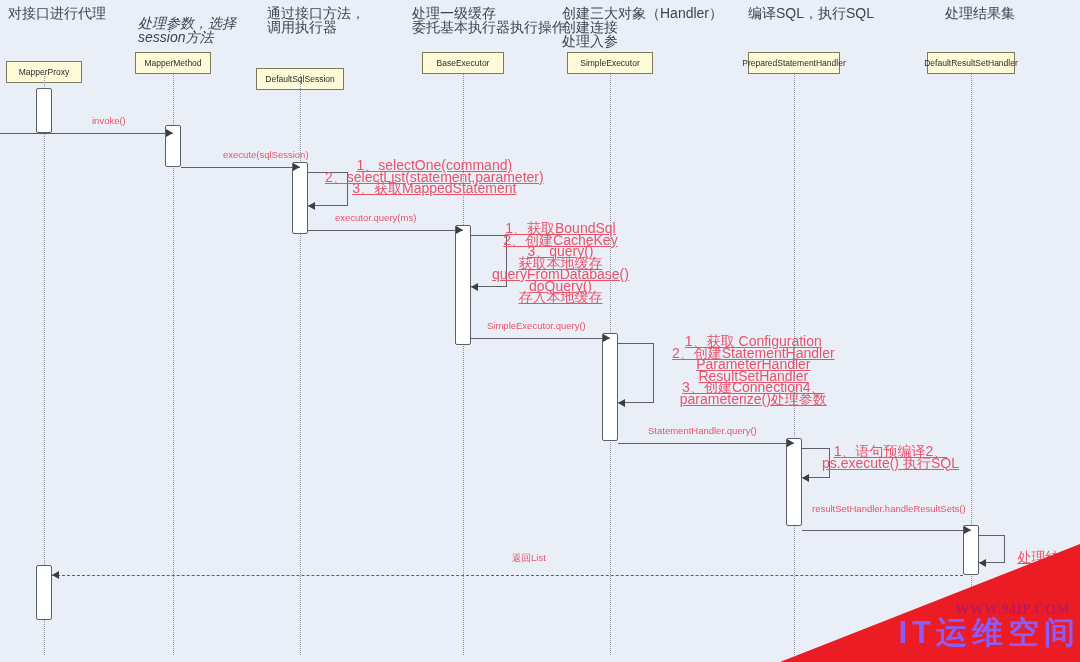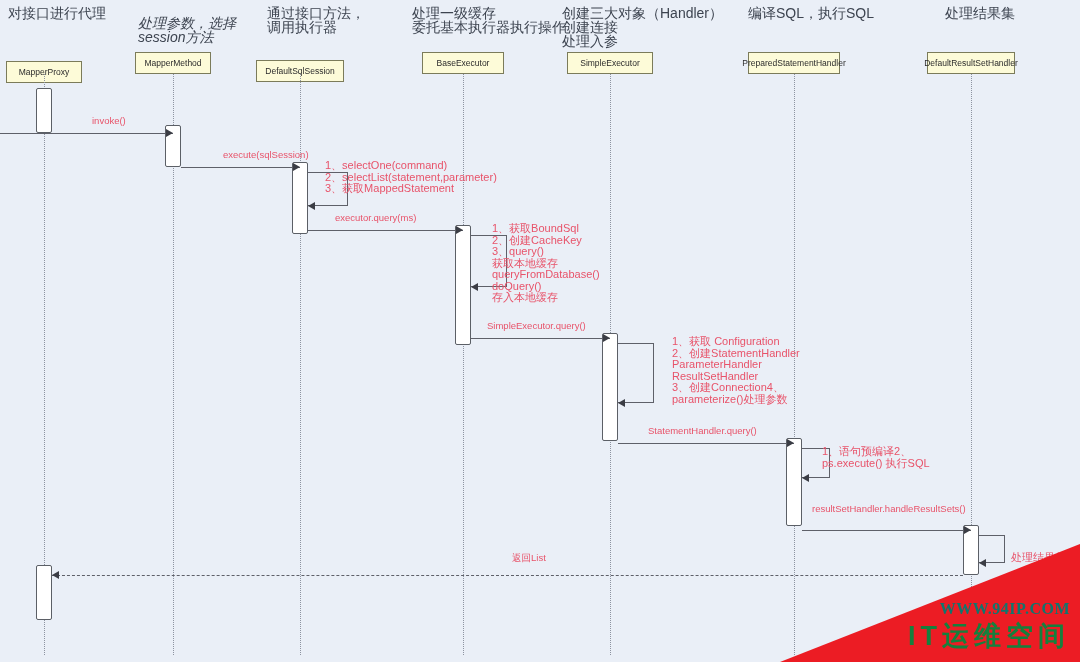--- a/index.html
+++ b/index.html
@@ -90,25 +90,26 @@
   .self-call {
     position: absolute;
     box-sizing: border-box;
     border: 1px solid #5e6069;
     border-left: none;
     background: transparent;
   }
   
   .annot {
     position: absolute;
-    font-size: 11px;
+    font-size: 14px;
     line-height: 11.5px;
     color: #e8536a;
     white-space: pre-line;
-    text-align: left;
+    text-align: center;
+    text-decoration: underline;
   }
   
   #watermark {
     position: absolute;
     right: 0;
     bottom: 0;
     width: 300px;
     height: 118px;
     overflow: hidden;
     pointer-events: none;
@@ -116,51 +117,51 @@
   #wm-tri {
     position: absolute;
     inset: 0;
     background: #ec1c24;
     clip-path: polygon(100% 0, 100% 100%, 0 100%);
   }
   #wm-url {
     position: absolute;
     right: 10px;
     bottom: 44px;
-    color: #0f766e;
+    color: #be185d;
     font-family: "Liberation Serif", serif;
     font-weight: bold;
-    font-size: 16px;
+    font-size: 14px;
     letter-spacing: 0.5px;
   }
   #wm-name {
     position: absolute;
-    right: 10px;
+    right: 0;
     bottom: 8px;
-    color: #15803d;
+    color: #8b5cf6;
     font-family: "Liberation Sans", sans-serif;
     font-weight: bold;
-    font-size: 27px;
+    font-size: 31px;
     letter-spacing: 5px;
   }
 </style>
 </head>
 <body>
 
 <div id="canvas">
     <div class="note" style="left: 8px; top: 6px; width: 110px;">对接口进行代理</div>
     <div class="actor-box" style="left: 6px; top: 52px; width: 76px; height: 22px; margin-top: 9px;">MapperProxy</div>
     <div class="lifeline" style="left: 44px; top: 74px; height: 581px;"></div>
     <div class="note" style="left: 138px; top: 16px; width: 120px; font-style: italic;">处理参数，选择
 session方法</div>
     <div class="actor-box" style="left: 135px; top: 52px; width: 76px; height: 22px;">MapperMethod</div>
     <div class="lifeline" style="left: 173px; top: 74px; height: 581px;"></div>
     <div class="note" style="left: 267px; top: 6px; width: 120px;">通过接口方法，
 调用执行器</div>
-    <div class="actor-box" style="left: 256px; top: 60px; width: 88px; height: 22px;">DefaultSqlSession</div>
+    <div class="actor-box" style="left: 256px; top: 68px; width: 88px; height: 22px;">DefaultSqlSession</div>
     <div class="lifeline" style="left: 300px; top: 74px; height: 581px;"></div>
     <div class="note" style="left: 412px; top: 6px; width: 160px;">处理一级缓存
 委托基本执行器执行操作</div>
     <div class="actor-box" style="left: 422px; top: 52px; width: 82px; height: 22px;">BaseExecutor</div>
     <div class="lifeline" style="left: 463px; top: 74px; height: 581px;"></div>
     <div class="note" style="left: 562px; top: 6px; width: 180px;">创建三大对象（Handler）
 创建连接
 处理入参</div>
     <div class="actor-box" style="left: 567px; top: 52px; width: 86px; height: 22px;">SimpleExecutor</div>
     <div class="lifeline" style="left: 610px; top: 74px; height: 581px;"></div>

